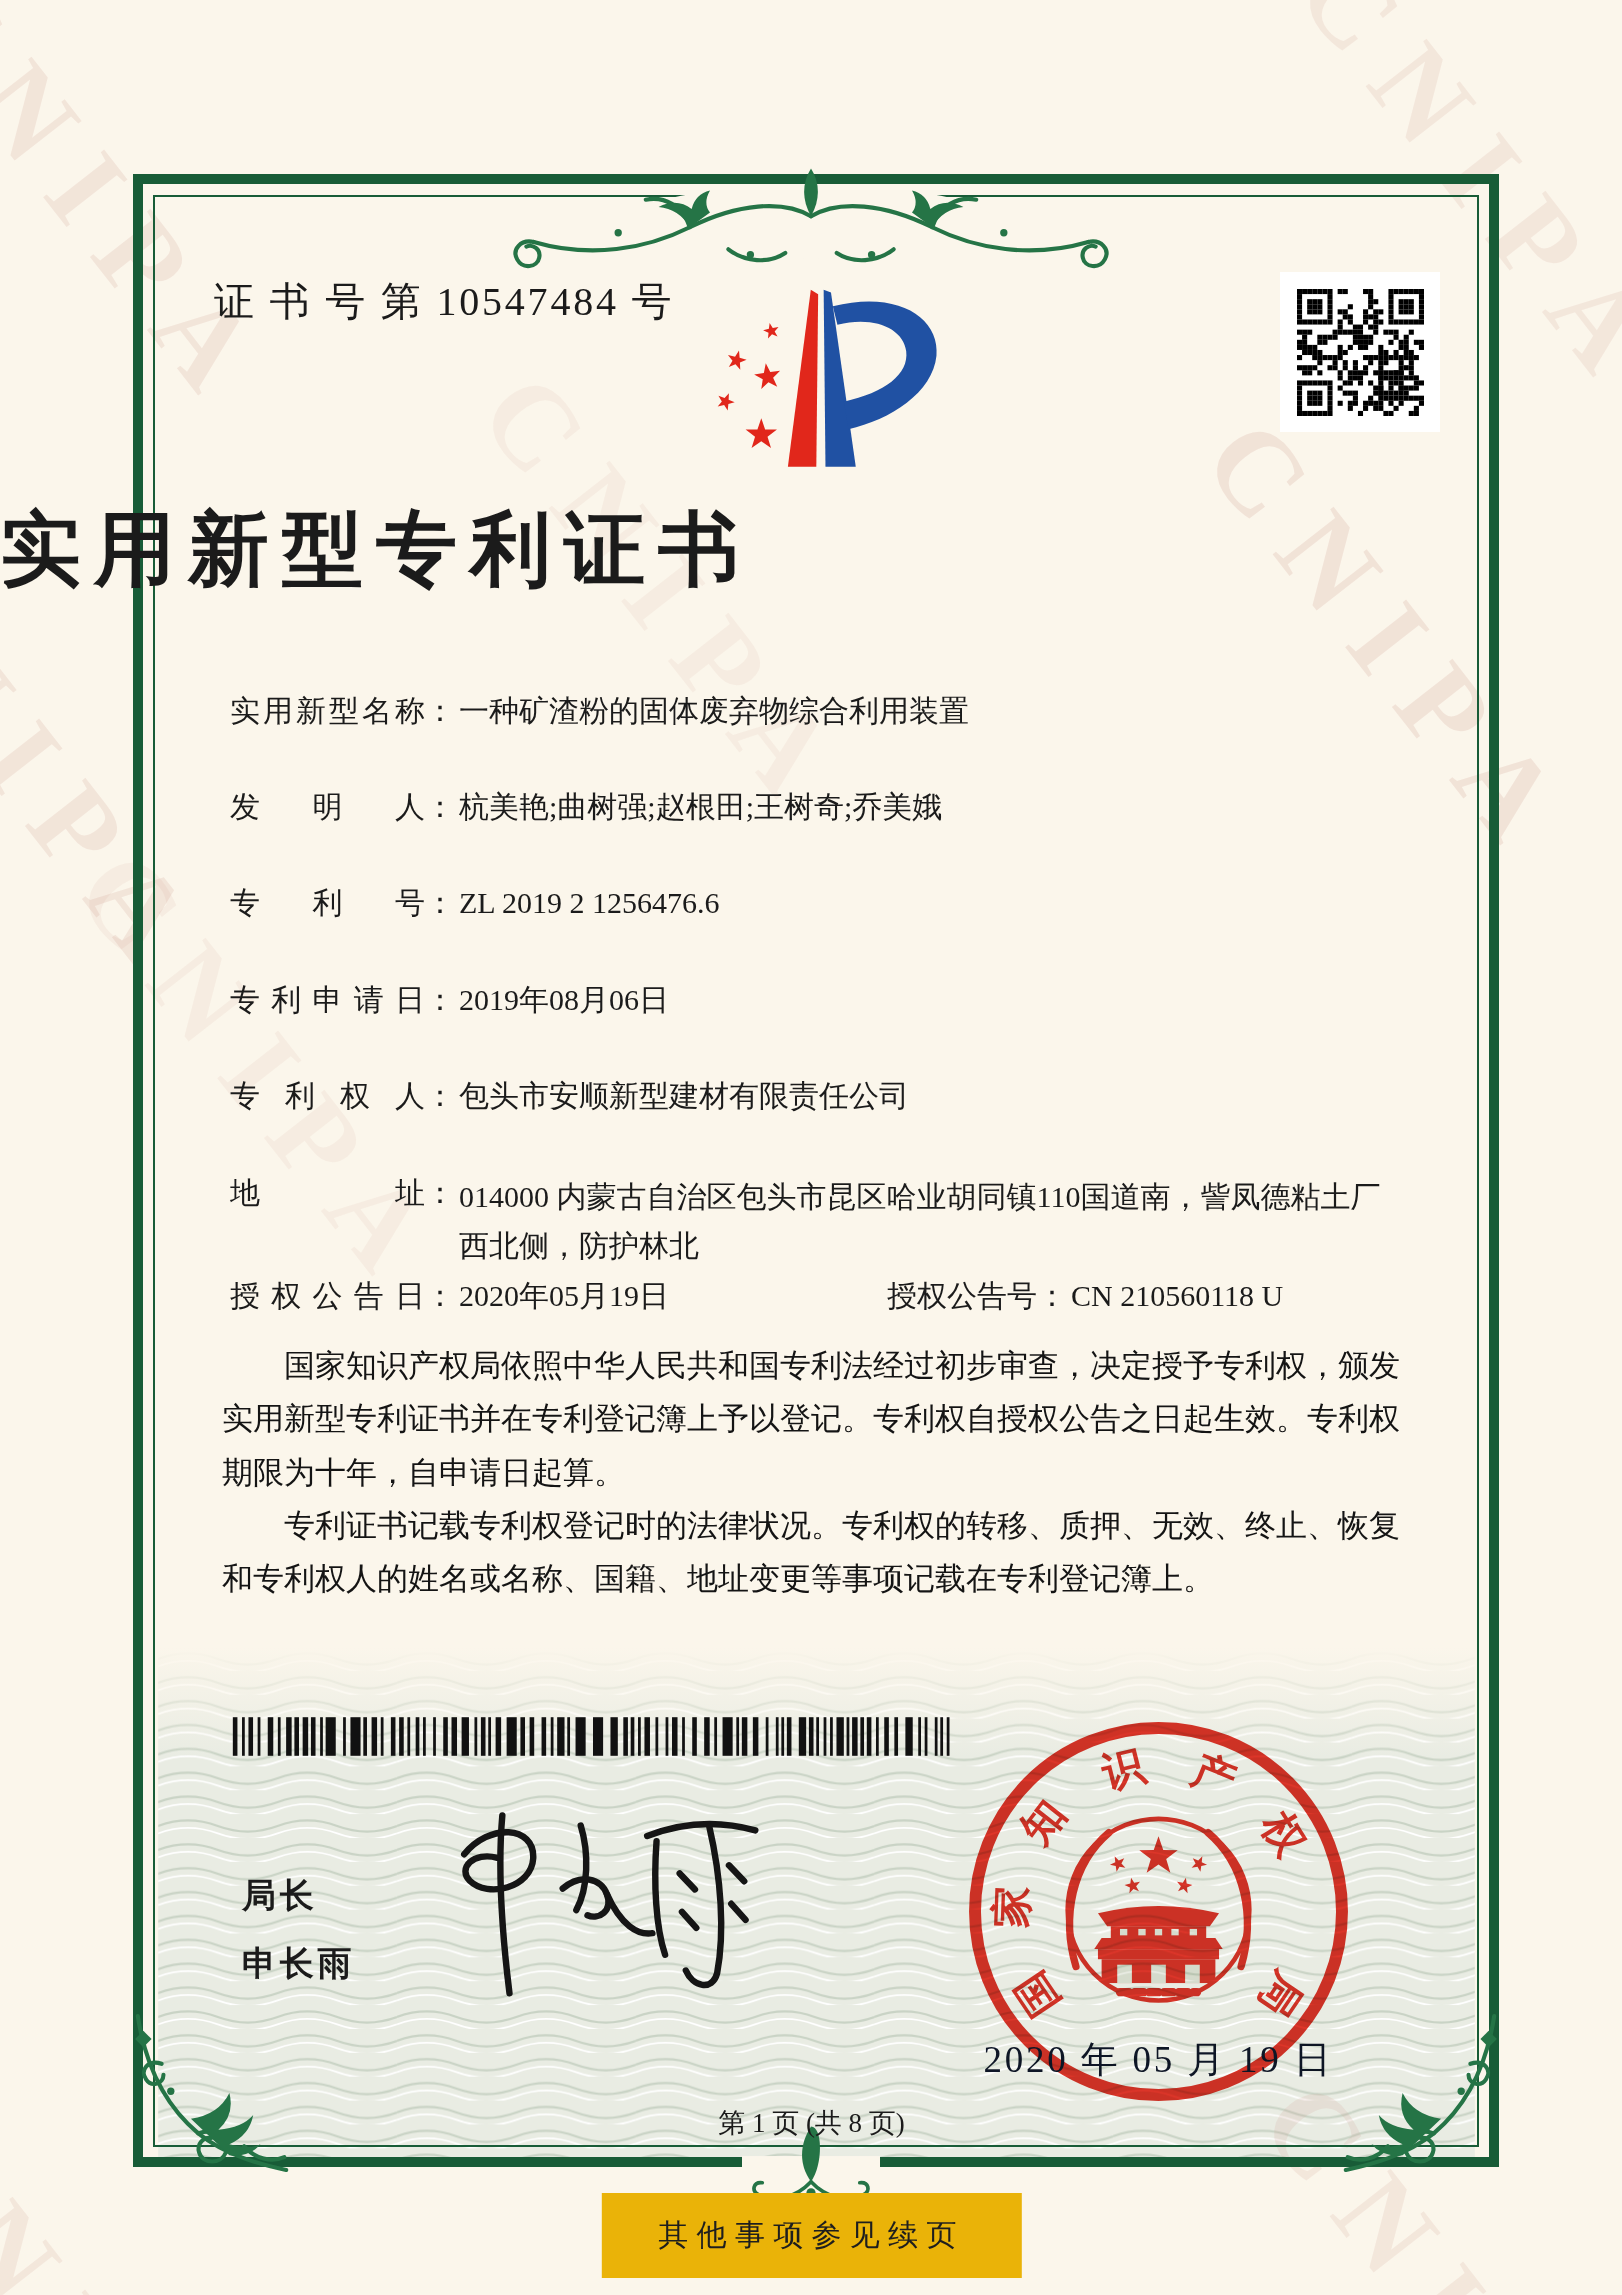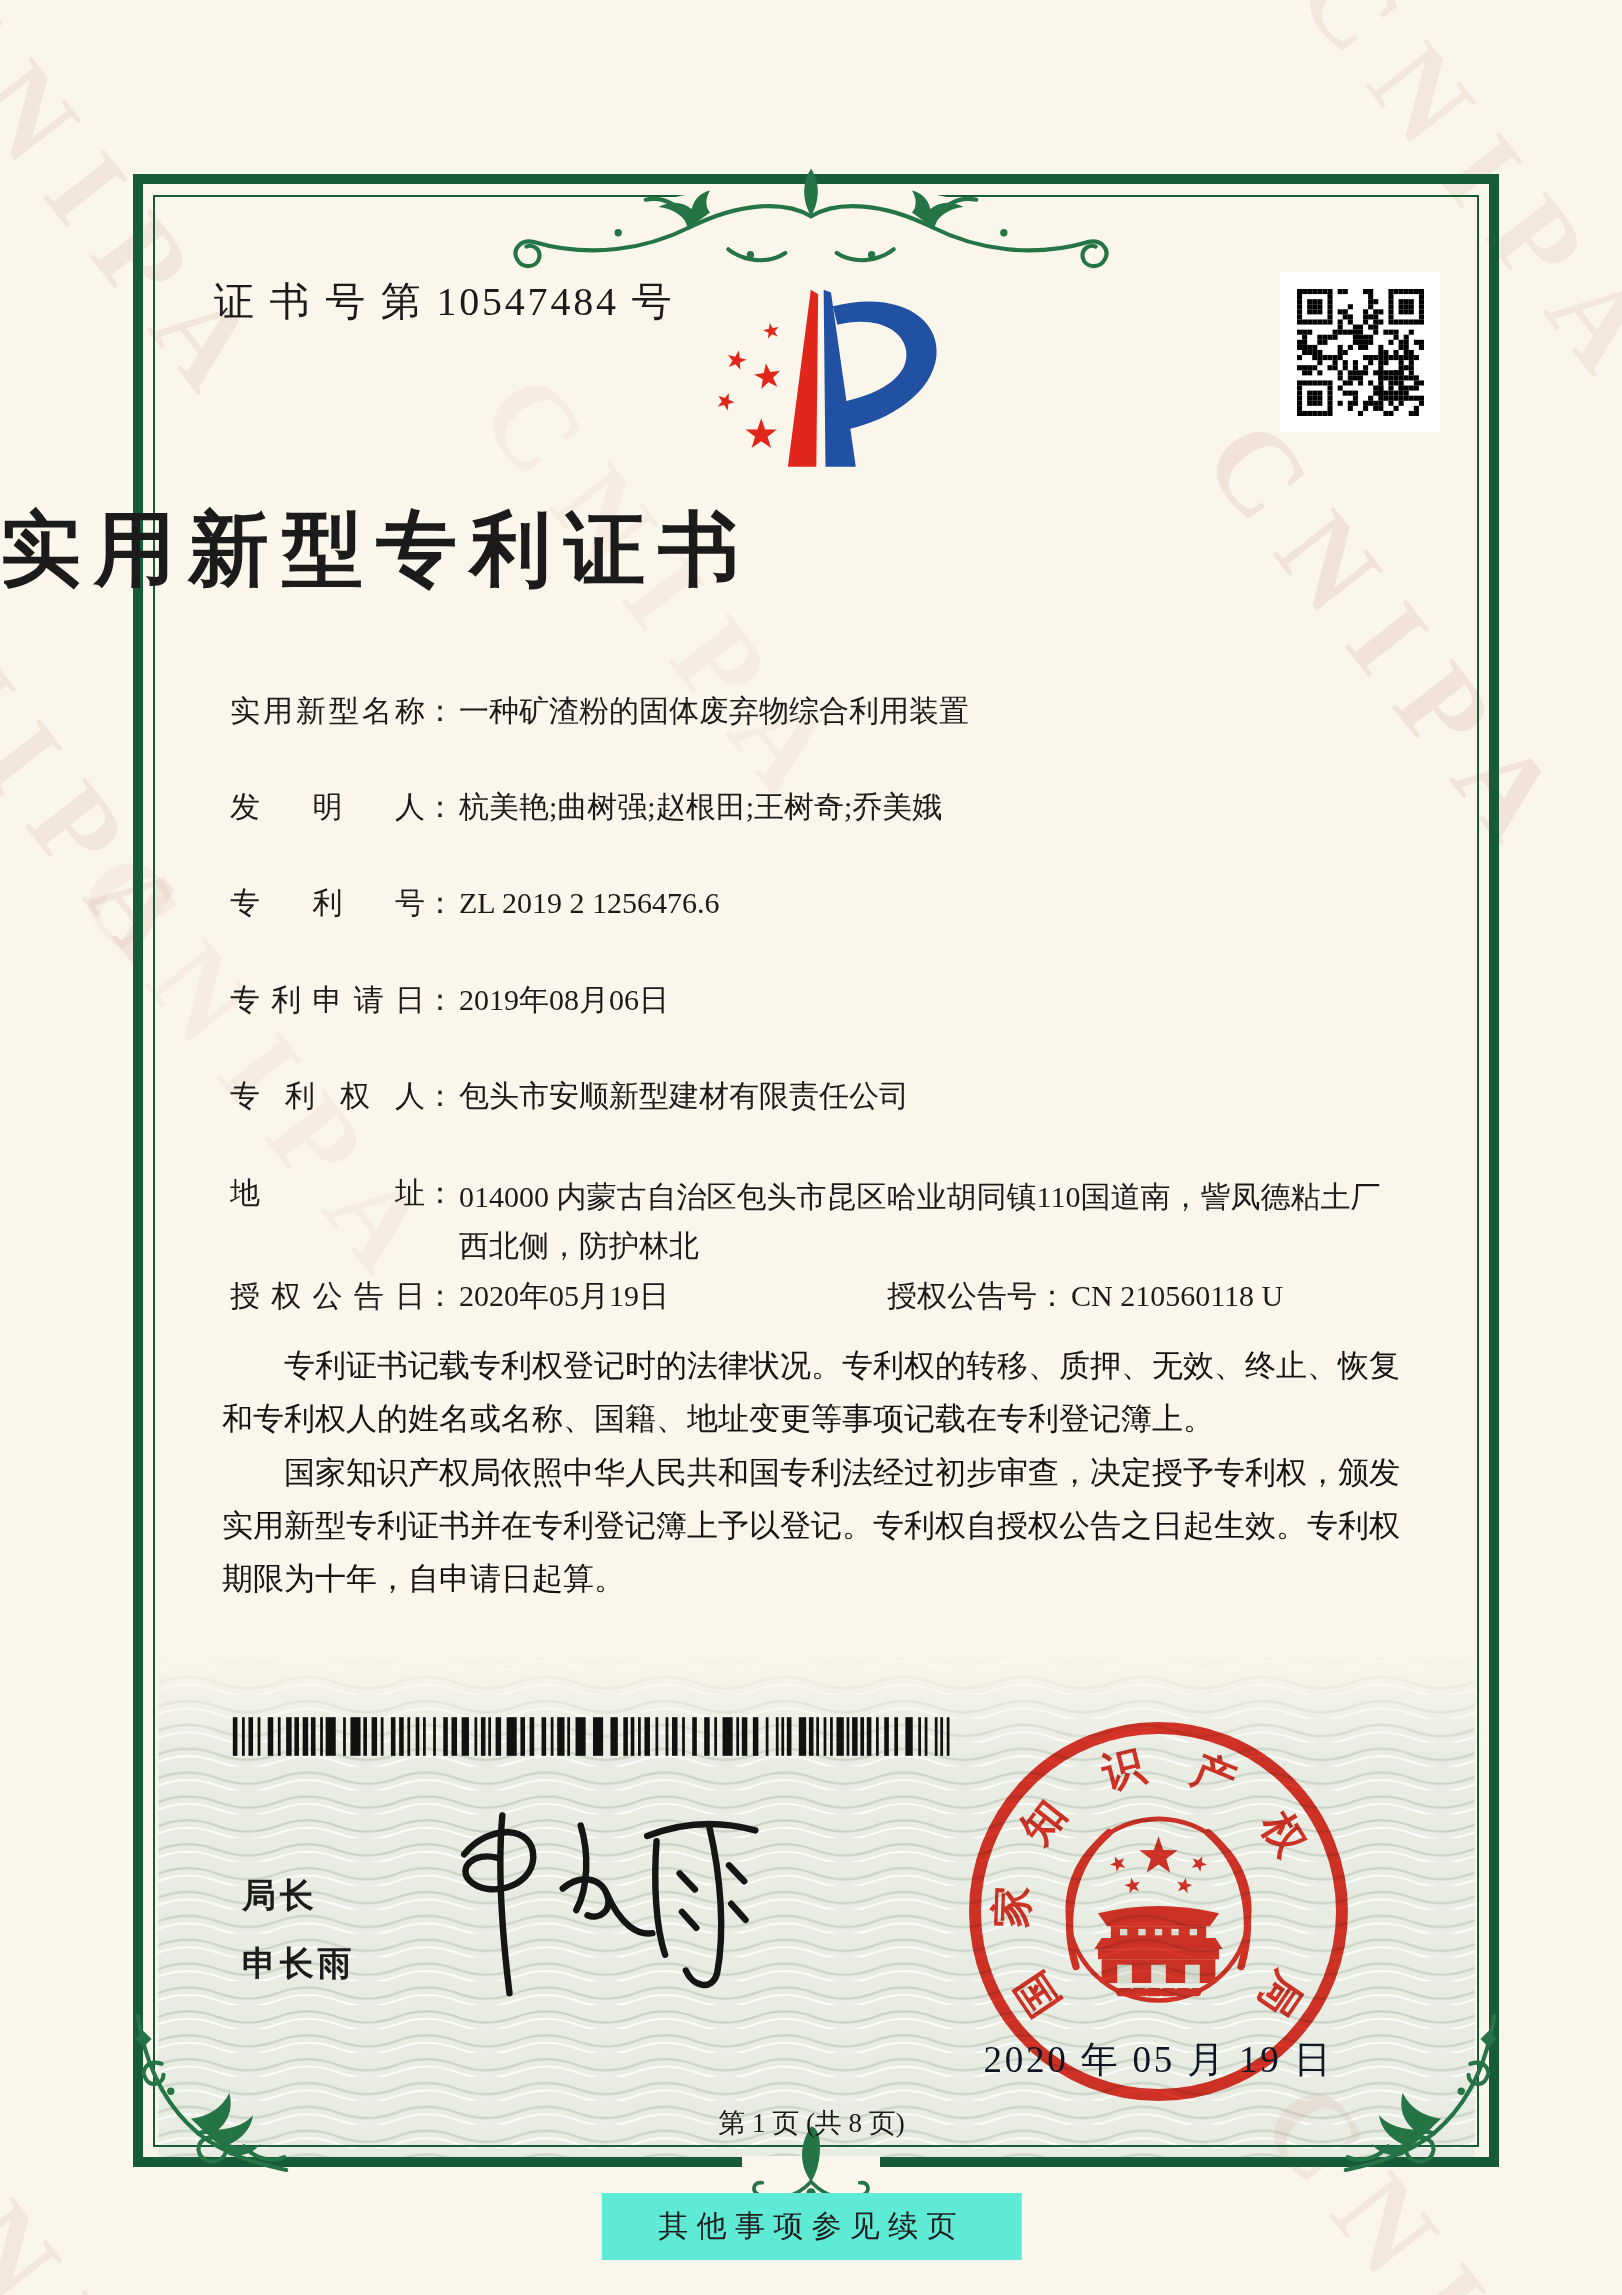--- a/index.html
+++ b/index.html
@@ -61,22 +61,22 @@
   
   .seal{position:absolute;left:964px;top:1717px;width:389px;height:389px;z-index:5;
       mix-blend-mode:multiply;}
   .seal svg{position:absolute;left:0;top:0;}
   .sealchar{position:absolute;left:195px;top:195px;font-size:42px;font-weight:700;
       color:#dc2417;opacity:.92;}
   .sealdate{position:absolute;left:-37px;width:463px;top:318px;text-align:center;
       font-size:37px;color:#0f172a;letter-spacing:2.8px;}
 
   .pageno{position:absolute;left:0;width:100%;top:2105px;text-align:center;font-size:27px;z-index:4;}
-  .contnote{position:absolute;left:50%;transform:translateX(-50%);top:2193px;background:#5eead4;
-      padding:13px 57px;font-size:30px;letter-spacing:8.3px;z-index:6;color:#1e1e1e;}
+  .contnote{position:absolute;left:50%;transform:translateX(-50%);top:2193px;background:#eab308;
+      padding:22px 57px;font-size:30px;letter-spacing:8.3px;z-index:6;color:#1e1e1e;}
 </style>
 </head>
 <body>
 
 <div id="page">
 
   <div class="waveband">
     <svg width="1317" height="516" viewBox="0 0 1434 562">
       <defs>
         <pattern id="waves" width="260" height="26" patternUnits="userSpaceOnUse">
@@ -593,22 +593,22 @@
         <span class="colon">：</span>
       </span>
     <span class="fvalue">2020年05月19日</span>
     <span class="grantno">
       <span class="flabel">授权公告号：</span>
       <span class="fvalue">CN 210560118 U</span>
     </span>
   </div>
 
   <div class="paras">
+    <p>国家知识产权局依照中华人民共和国专利法经过初步审查，决定授予专利权，颁发实用新型专利证书并在专利登记簿上予以登记。专利权自授权公告之日起生效。专利权期限为十年，自申请日起算。</p>
     <p>专利证书记载专利权登记时的法律状况。专利权的转移、质押、无效、终止、恢复和专利权人的姓名或名称、国籍、地址变更等事项记载在专利登记簿上。</p>
-    <p>国家知识产权局依照中华人民共和国专利法经过初步审查，决定授予专利权，颁发实用新型专利证书并在专利登记簿上予以登记。专利权自授权公告之日起生效。专利权期限为十年，自申请日起算。</p>
   </div>
 
   <div class="barcode">
     <svg id="bars" width="724" height="39" viewBox="0 0 788 42">
         <rect x="2" y="0" width="5" height="42" fill="#111"></rect>
         <rect x="12" y="0" width="3" height="42" fill="#111"></rect>
         <rect x="19" y="0" width="5" height="42" fill="#111"></rect>
         <rect x="29" y="0" width="3" height="42" fill="#111"></rect>
         <rect x="40" y="0" width="6" height="42" fill="#111"></rect>
         <rect x="51" y="0" width="3" height="42" fill="#111"></rect>

